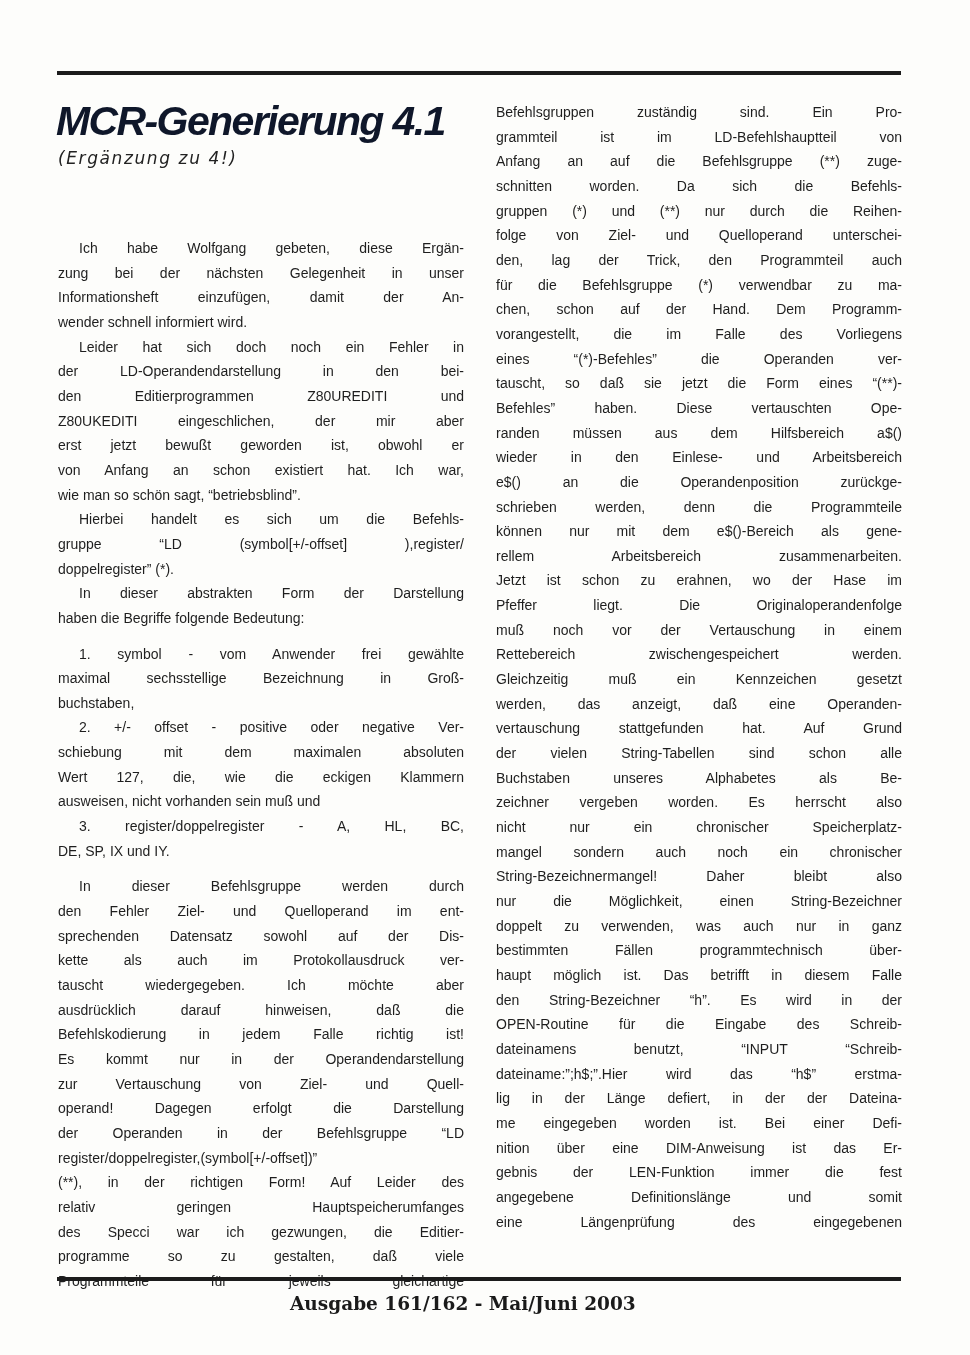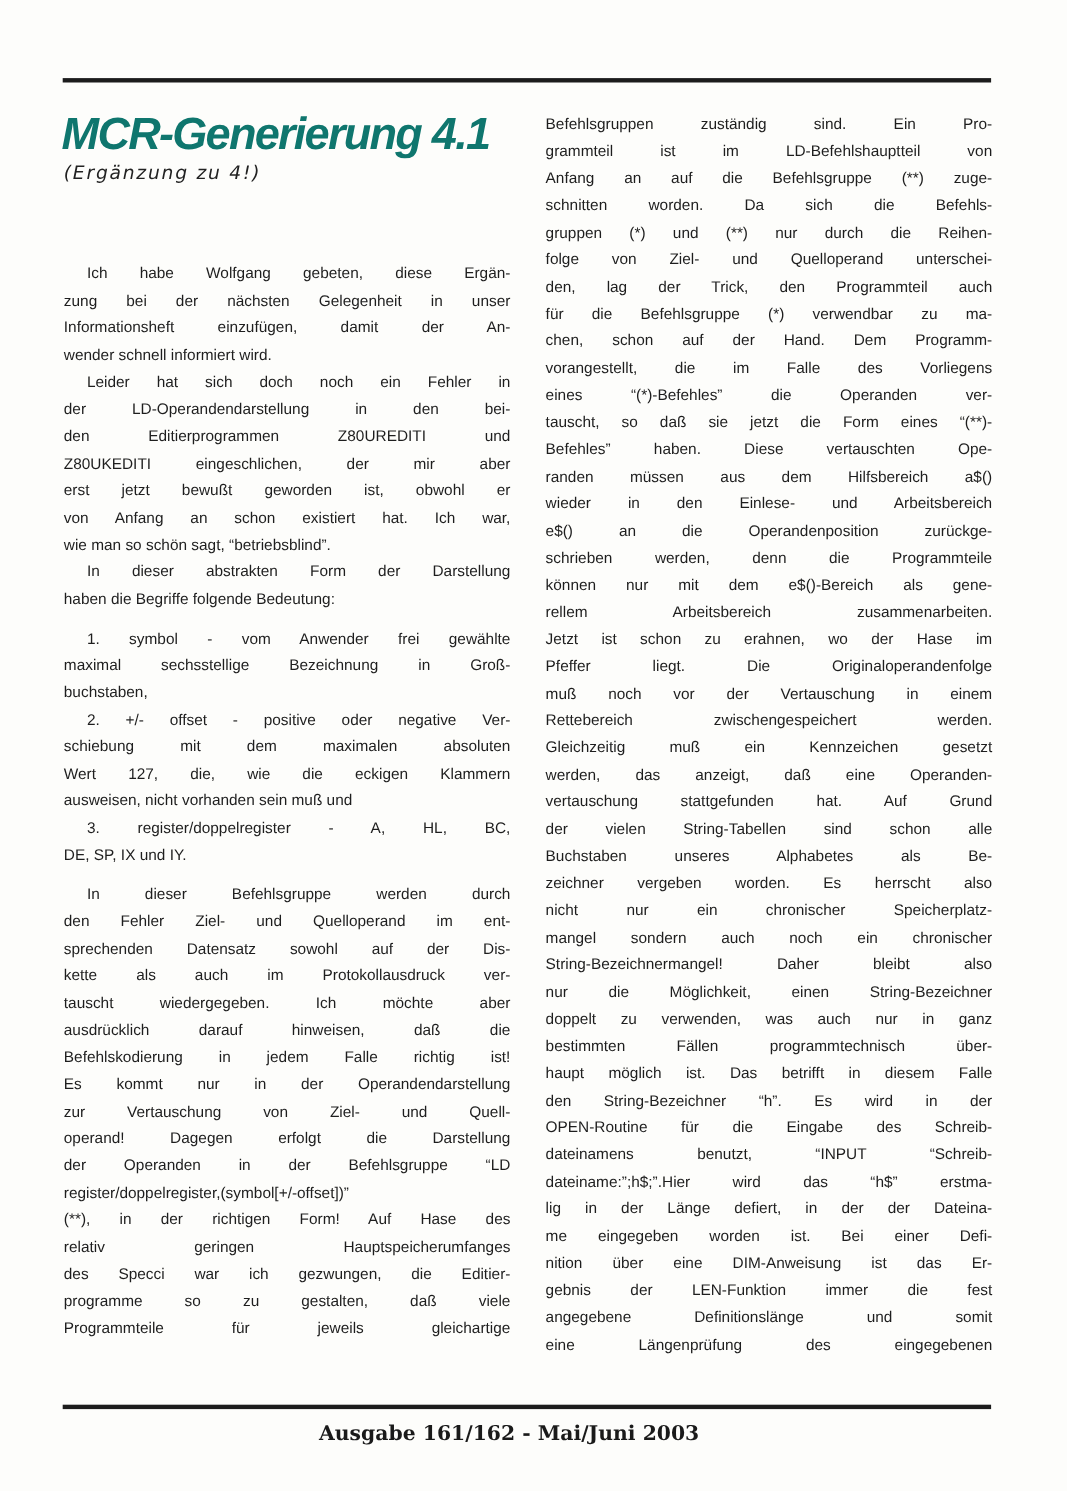--- a/index.html
+++ b/index.html
@@ -13,21 +13,21 @@
   .col {
     position: absolute; top: 0;
     font-family: "Liberation Sans", sans-serif; font-size: 14px; line-height: 24.65px;
     text-align: justify; color: #1e1e1e;
   }
   .col.left { left: 58px; width: 406px; margin-top: 35px; }
   .col.right { left: 496px; width: 406px; top: 100px; }
   .title {
     position: absolute; left: 56px; top: 98px;
     font-family: "Liberation Sans", sans-serif; font-weight: bold; font-style: italic;
-    font-size: 41px; letter-spacing: -1.6px; color: #0f766e; white-space: nowrap;
+    font-size: 41px; letter-spacing: -1.6px; color: #0f172a; white-space: nowrap;
   }
   .subtitle {
     position: absolute; left: 58px; top: 148px;
     font-family: "DejaVu Sans", sans-serif; font-style: italic; font-size: 17px;
     letter-spacing: 1.6px; color: #222; white-space: nowrap;
   }
   .left-body { position: absolute; left: 58px; top: 201px; width: 406px; }
   .gap { margin-top: 11px; }
   .line { display: block; text-align: justify; text-align-last: justify; text-indent: 0; }
   .line.last { text-align-last: left; }
@@ -59,20 +59,25 @@
     <div>
       <span class="line ind">Leider hat sich doch noch ein Fehler in</span>
       <span class="line">der LD-Operandendarstellung in den bei-</span>
       <span class="line">den Editierprogrammen Z80UREDITI und</span>
       <span class="line">Z80UKEDITI eingeschlichen, der mir aber</span>
       <span class="line">erst jetzt bewußt geworden ist, obwohl er</span>
       <span class="line">von Anfang an schon existiert hat. Ich war,</span>
       <span class="line last">wie man so schön sagt, “betriebsblind”.</span>
     </div>
     <div>
+      <span class="line ind">Hierbei handelt es sich um die Befehls-</span>
+      <span class="line">gruppe “LD (symbol[+/-offset] ),register/</span>
+      <span class="line last">doppelregister” (*).</span>
+    </div>
+    <div>
       <span class="line ind">In dieser abstrakten Form der Darstellung</span>
       <span class="line last">haben die Begriffe folgende Bedeutung:</span>
     </div>
     <div class="gap">
       <span class="line ind">1. symbol  - vom Anwender frei gewählte</span>
       <span class="line">maximal sechsstellige Bezeichnung in Groß-</span>
       <span class="line last">buchstaben,</span>
     </div>
     <div>
       <span class="line ind">2. +/- offset  -  positive oder negative Ver-</span>
@@ -90,21 +95,21 @@
       <span class="line">sprechenden Datensatz sowohl auf der Dis-</span>
       <span class="line">kette als auch im Protokollausdruck ver-</span>
       <span class="line">tauscht wiedergegeben. Ich möchte aber</span>
       <span class="line">ausdrücklich darauf hinweisen, daß die</span>
       <span class="line">Befehlskodierung in jedem Falle richtig ist!</span>
       <span class="line">Es kommt nur in der Operandendarstellung</span>
       <span class="line">zur Vertauschung von Ziel- und Quell-</span>
       <span class="line">operand! Dagegen erfolgt die Darstellung</span>
       <span class="line">der Operanden in der Befehlsgruppe “LD</span>
       <span class="line">register/doppelregister,(symbol[+/-offset])”</span>
-      <span class="line">(**), in der richtigen Form! Auf Hase des</span>
+      <span class="line">(**), in der richtigen Form! Auf Leider des</span>
       <span class="line">relativ geringen Hauptspeicherumfanges</span>
       <span class="line">des Specci war ich gezwungen, die Editier-</span>
       <span class="line">programme so zu gestalten, daß viele</span>
       <span class="line">Programmteile für jeweils gleichartige</span>
     </div>
   </div>
 <div class="col right" id="right-col">
     <span class="line">Befehlsgruppen zuständig sind. Ein Pro-</span>
     <span class="line">grammteil ist im LD-Befehlshauptteil von</span>
     <span class="line">Anfang an auf die Befehlsgruppe (**) zuge-</span>

